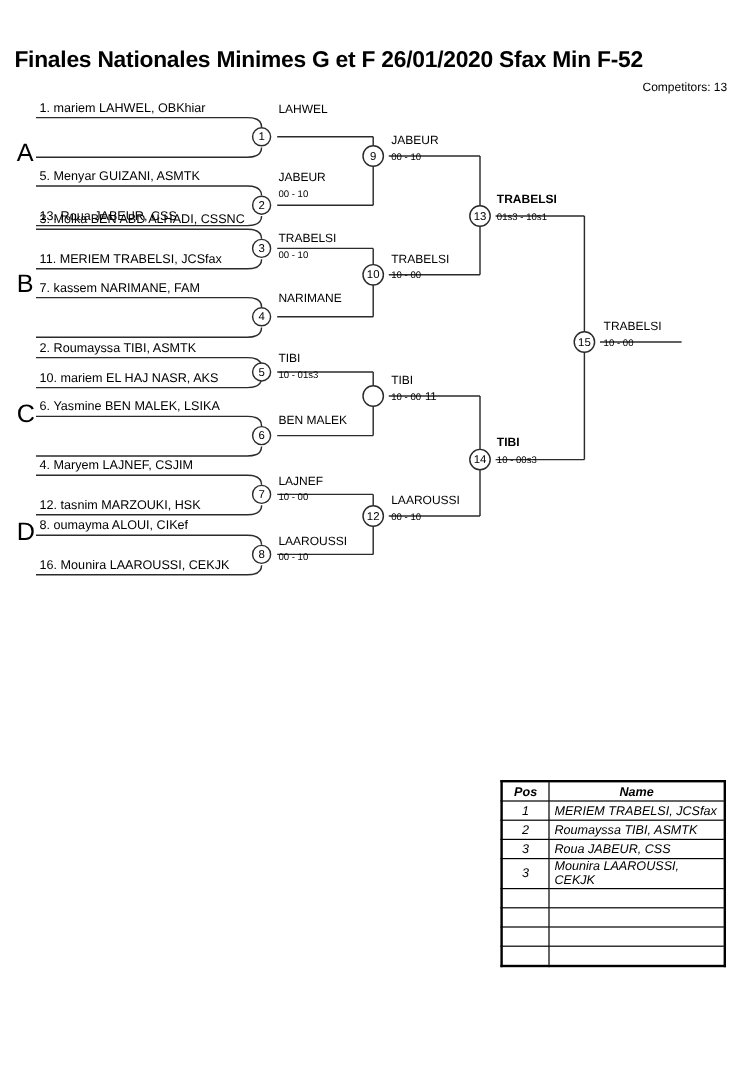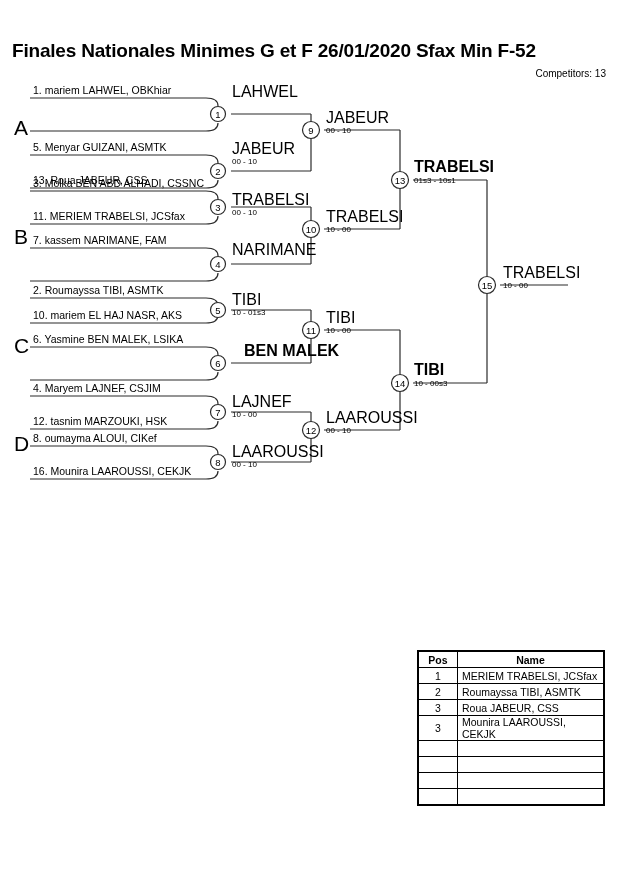--- a/index.html
+++ b/index.html
@@ -53,21 +53,21 @@
     line-height: 12px;
   }
   .group-letter {
     position: absolute;
     font-size: 21px;
     line-height: 21px;
     white-space: nowrap;
   }
   .win-name {
     position: absolute;
-    font-size: 16px;
+    font-size: 10px;
     white-space: nowrap;
     line-height: 12px;
   }
   .win-name.bold { font-weight: bold; }
   .win-score {
     position: absolute;
     font-size: 8px;
     white-space: nowrap;
     line-height: 9px;
   }
@@ -96,20 +96,21 @@
     border-collapse: collapse;
     width: 188px;
     border: 2px solid #000;
   }
   table.results th,
   table.results td {
     border: 1px solid #000;
     font-size: 10.5px;
     height: 15px;
     padding: 0 4px;
+    font-style: italic;
   }
   table.results th { font-weight: bold; text-align: center; }
   table.results td.pos { width: 30px; text-align: center; }
   table.results td.nm { text-align: left; }
 </style>
 </head>
 <body>
 
 <div id="title">Finales Nationales Minimes G et F  26/01/2020  Sfax   Min F-52</div>
 <div id="competitors">Competitors: 13</div>
@@ -217,42 +218,42 @@
   <div class="match-num" style="left:210px; top:108px;">1</div>
   <div class="match-num" style="left:210px; top:165px;">2</div>
   <div class="match-num" style="left:210px; top:201px;">3</div>
   <div class="match-num" style="left:210px; top:258px;">4</div>
   <div class="match-num" style="left:210px; top:304px;">5</div>
   <div class="match-num" style="left:210px; top:357px;">6</div>
   <div class="match-num" style="left:210px; top:406px;">7</div>
   <div class="match-num" style="left:210px; top:456px;">8</div>
   <div class="match-num" style="left:303px; top:124px;">9</div>
   <div class="match-num" style="left:303px; top:223px;">10</div>
-  <div class="match-num" style="left:303px; top:324px;">11</div>
+  <div class="match-num" style="left:303px; top:324px;padding-left:48px;">11</div>
   <div class="match-num" style="left:303px; top:424px;">12</div>
   <div class="match-num" style="left:392px; top:174px;">13</div>
   <div class="match-num" style="left:392px; top:377px;">14</div>
   <div class="match-num" style="left:479px; top:279px;">15</div>
 
   <div class="win-name" style="left:232px; top:86px;">LAHWEL</div>
   <div class="win-score" style="left:232px; top:101px;"></div>
 
   <div class="win-name" style="left:232px; top:143px;">JABEUR</div>
   <div class="win-score" style="left:232px; top:157px;">00 - 10</div>
 
   <div class="win-name" style="left:232px; top:194px;">TRABELSI</div>
   <div class="win-score" style="left:232px; top:208px;">00 - 10</div>
 
   <div class="win-name" style="left:232px; top:244px;">NARIMANE</div>
   <div class="win-score" style="left:232px; top:258px;"></div>
 
   <div class="win-name" style="left:232px; top:294px;">TIBI</div>
   <div class="win-score" style="left:232px; top:308px;">10 - 01s3</div>
 
-  <div class="win-name" style="left:244px; top:345px;font-weight:bold;">BEN MALEK</div>
+  <div class="win-name" style="left:232px; top:345px;">BEN MALEK</div>
   <div class="win-score" style="left:232px; top:359px;"></div>
 
   <div class="win-name" style="left:232px; top:396px;">LAJNEF</div>
   <div class="win-score" style="left:232px; top:410px;">10 - 00</div>
 
   <div class="win-name" style="left:232px; top:446px;">LAAROUSSI</div>
   <div class="win-score" style="left:232px; top:460px;">00 - 10</div>
 
   <div class="win-name" style="left:326px; top:112px;">JABEUR</div>
   <div class="win-score" style="left:326px; top:126px;">00 - 10</div>

